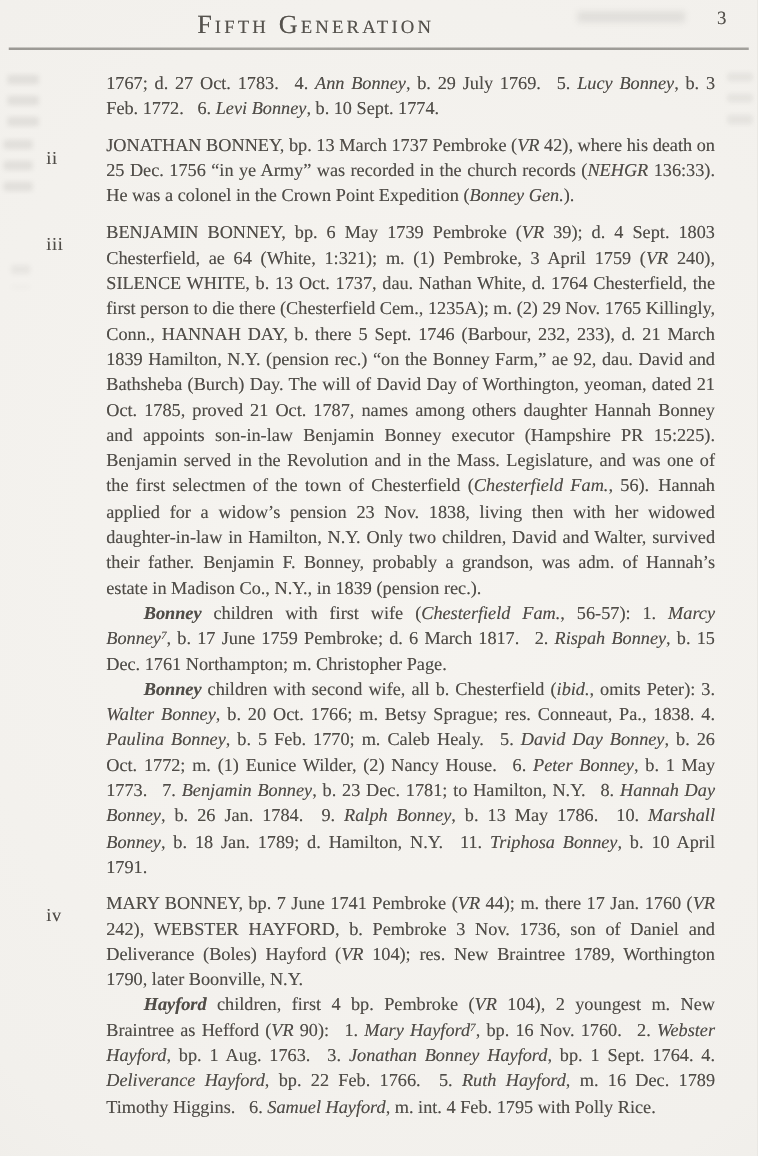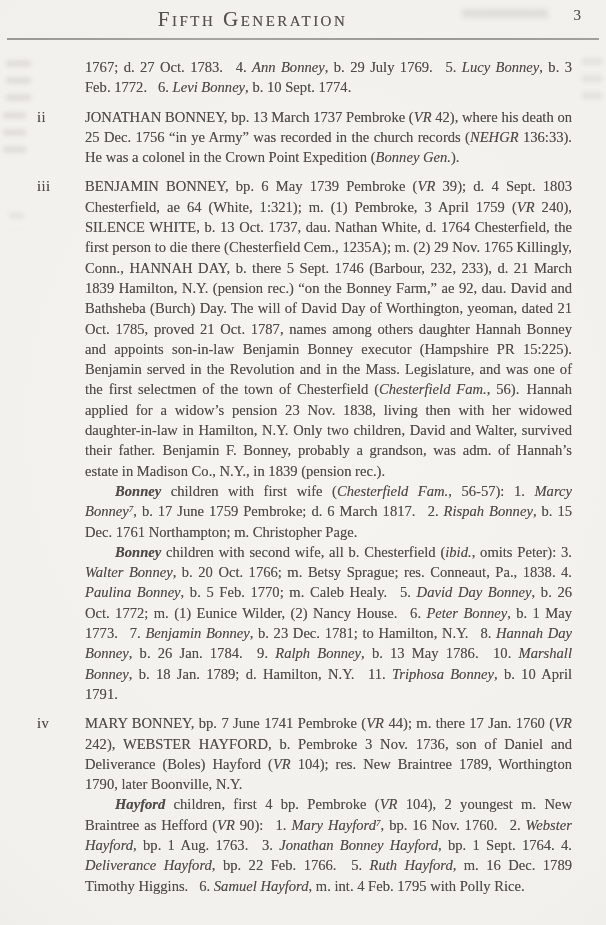--- a/index.html
+++ b/index.html
@@ -42,21 +42,21 @@
   .content{
     position:absolute;top:57px;left:85px;width:487px;
     font-size:14.6px;line-height:20.3px;
     text-align:justify;
     color:var(--ink);
     text-shadow:0 0 .5px rgba(80,77,72,.55);
   }
   .entry{position:relative;margin-bottom:9px;}
   .entry:last-child{margin-bottom:0;}
   .entry-label{
-    position:absolute;left:-48px;top:0;
+    position:absolute;left:-48px;top:10px;
     font-size:14.6px;letter-spacing:.5px;
   }
   .content p{margin:0;}
   .content p.child-para{text-indent:30px;}
   .r-italic{font-style:italic;}
   .r-bold-italic{font-style:italic;font-weight:700;}
   sup.r-sup{font-style:italic;font-size:9px;line-height:0;vertical-align:4px;}
   
   .ghost{
     position:absolute;

